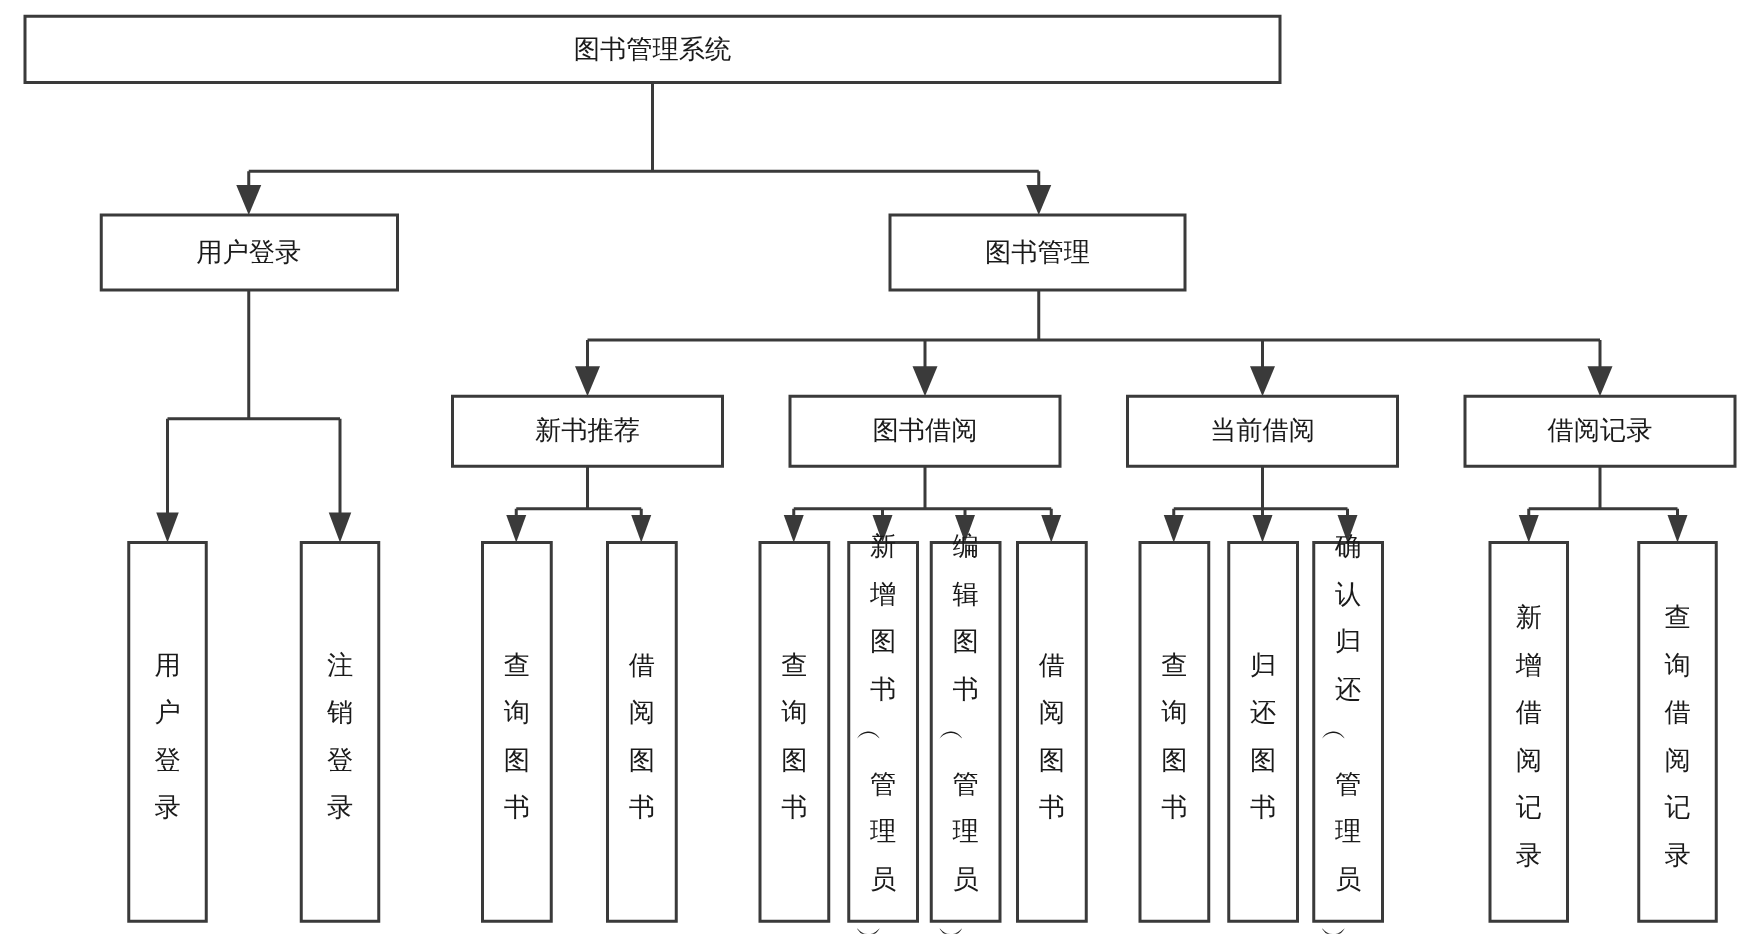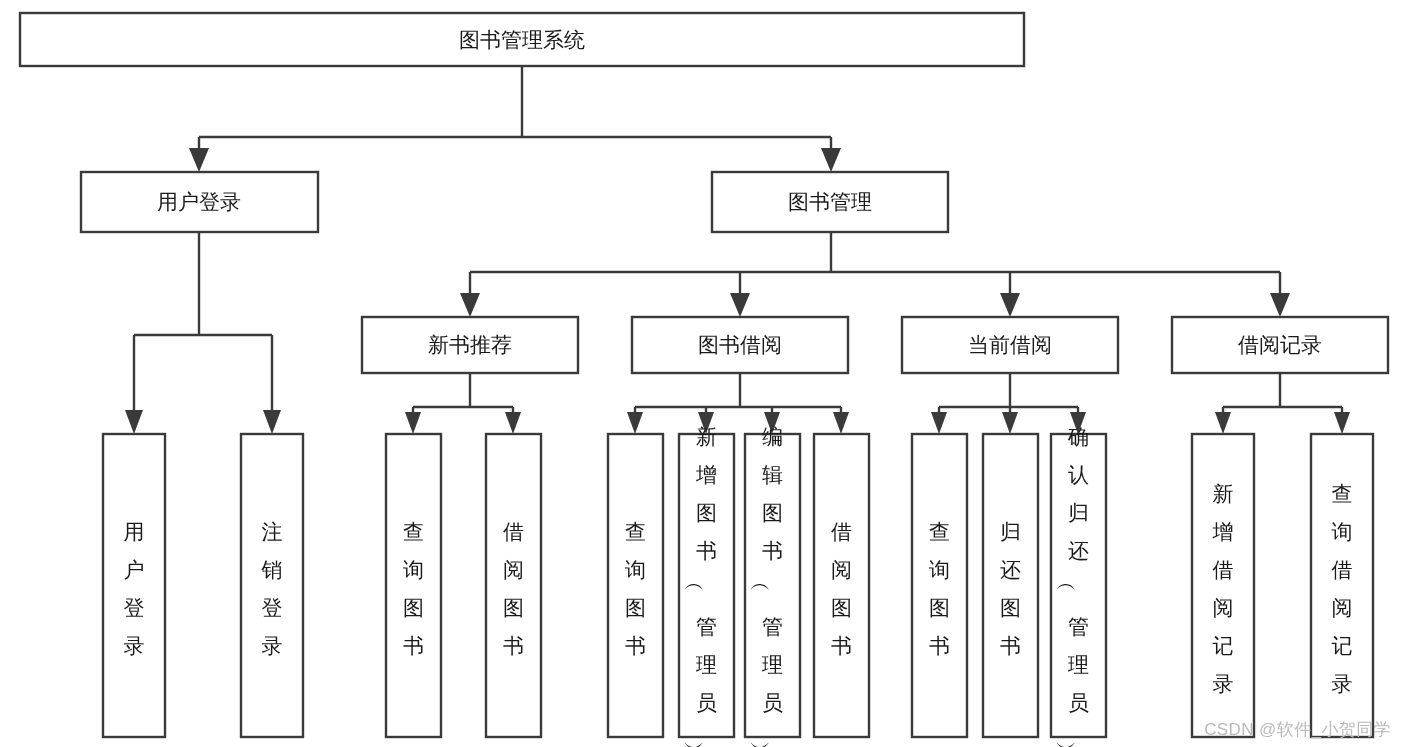--- a/index.html
+++ b/index.html
@@ -195,15 +195,14 @@
           <text class="node-label-v" x="1223" y="501.14"><tspan x="1223">新</tspan><tspan x="1223" dy="38">增</tspan><tspan x="1223" dy="38">借</tspan><tspan x="1223" dy="38">阅</tspan><tspan x="1223" dy="38">记</tspan><tspan x="1223" dy="38">录</tspan></text>
         </g>
         <g>
           <rect class="node-box" x="1311" y="434" width="62" height="303"></rect>
           <text class="node-label-v" x="1342" y="501.14"><tspan x="1342">查</tspan><tspan x="1342" dy="38">询</tspan><tspan x="1342" dy="38">借</tspan><tspan x="1342" dy="38">阅</tspan><tspan x="1342" dy="38">记</tspan><tspan x="1342" dy="38">录</tspan></text>
         </g>
       </g>
 
   </svg>
 
-  <div class="watermark-text">CSDN @软件_小贺同学</div>
 
 </div>
 
 </body></html>

